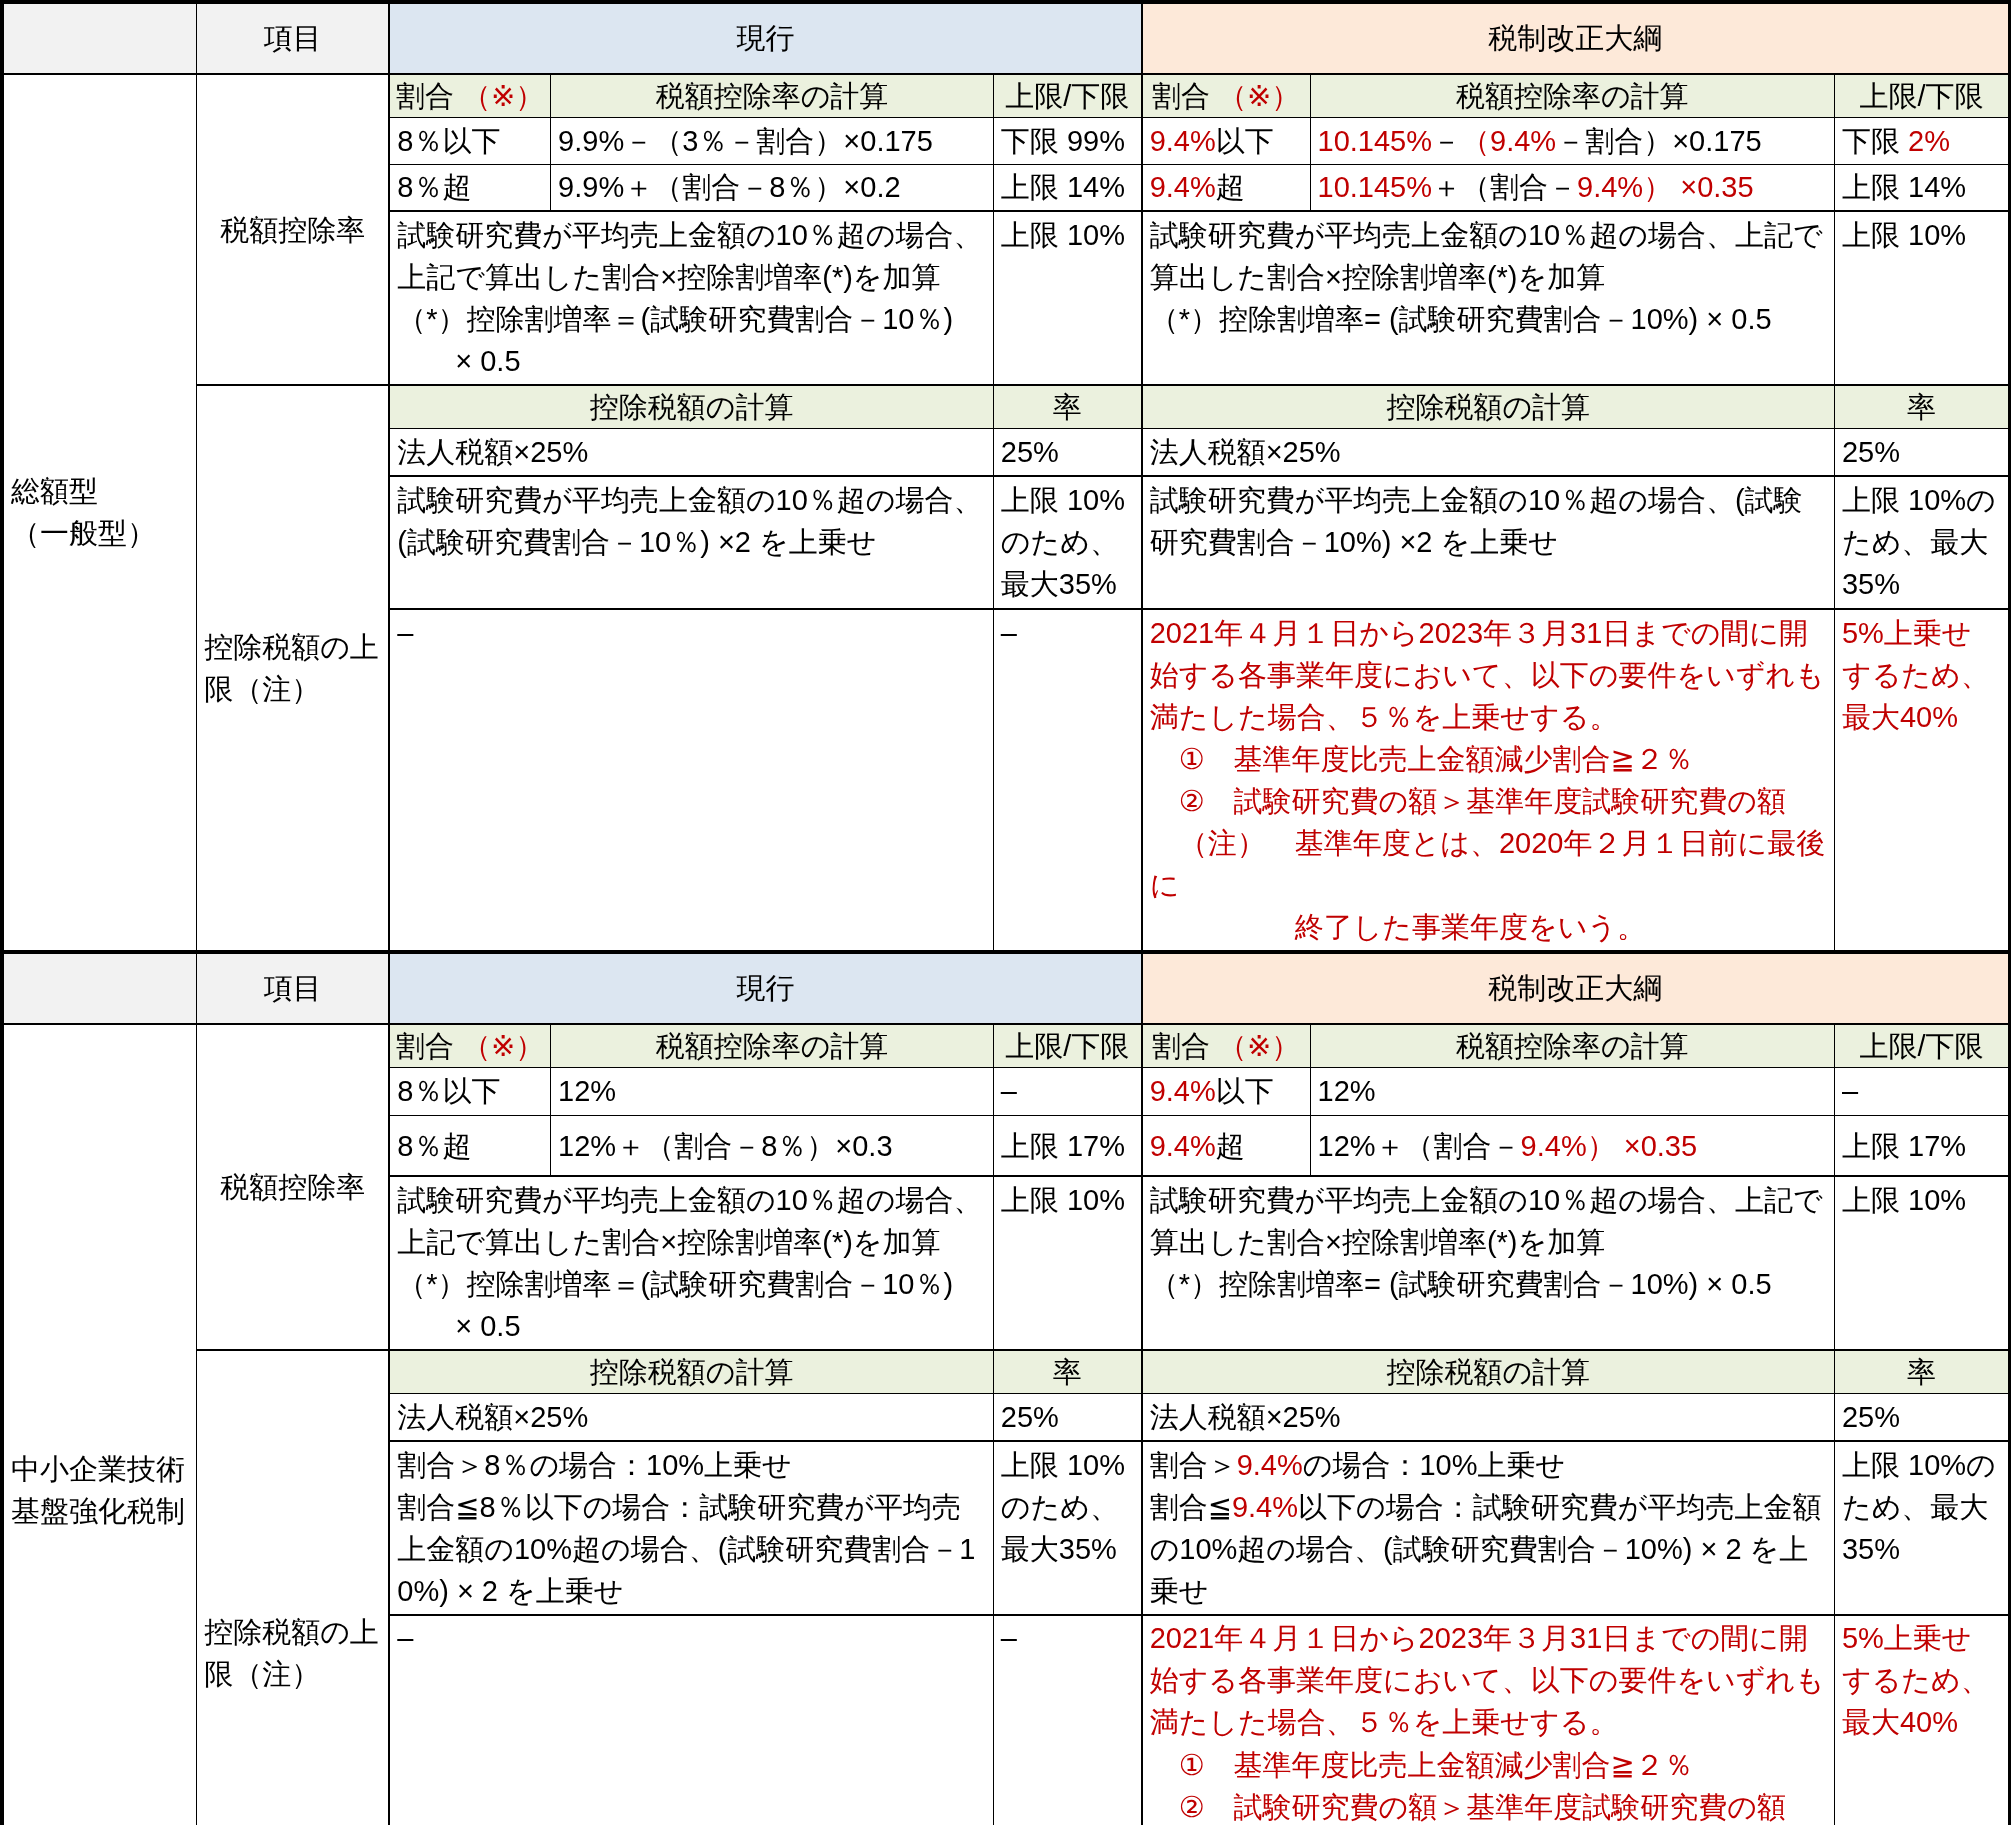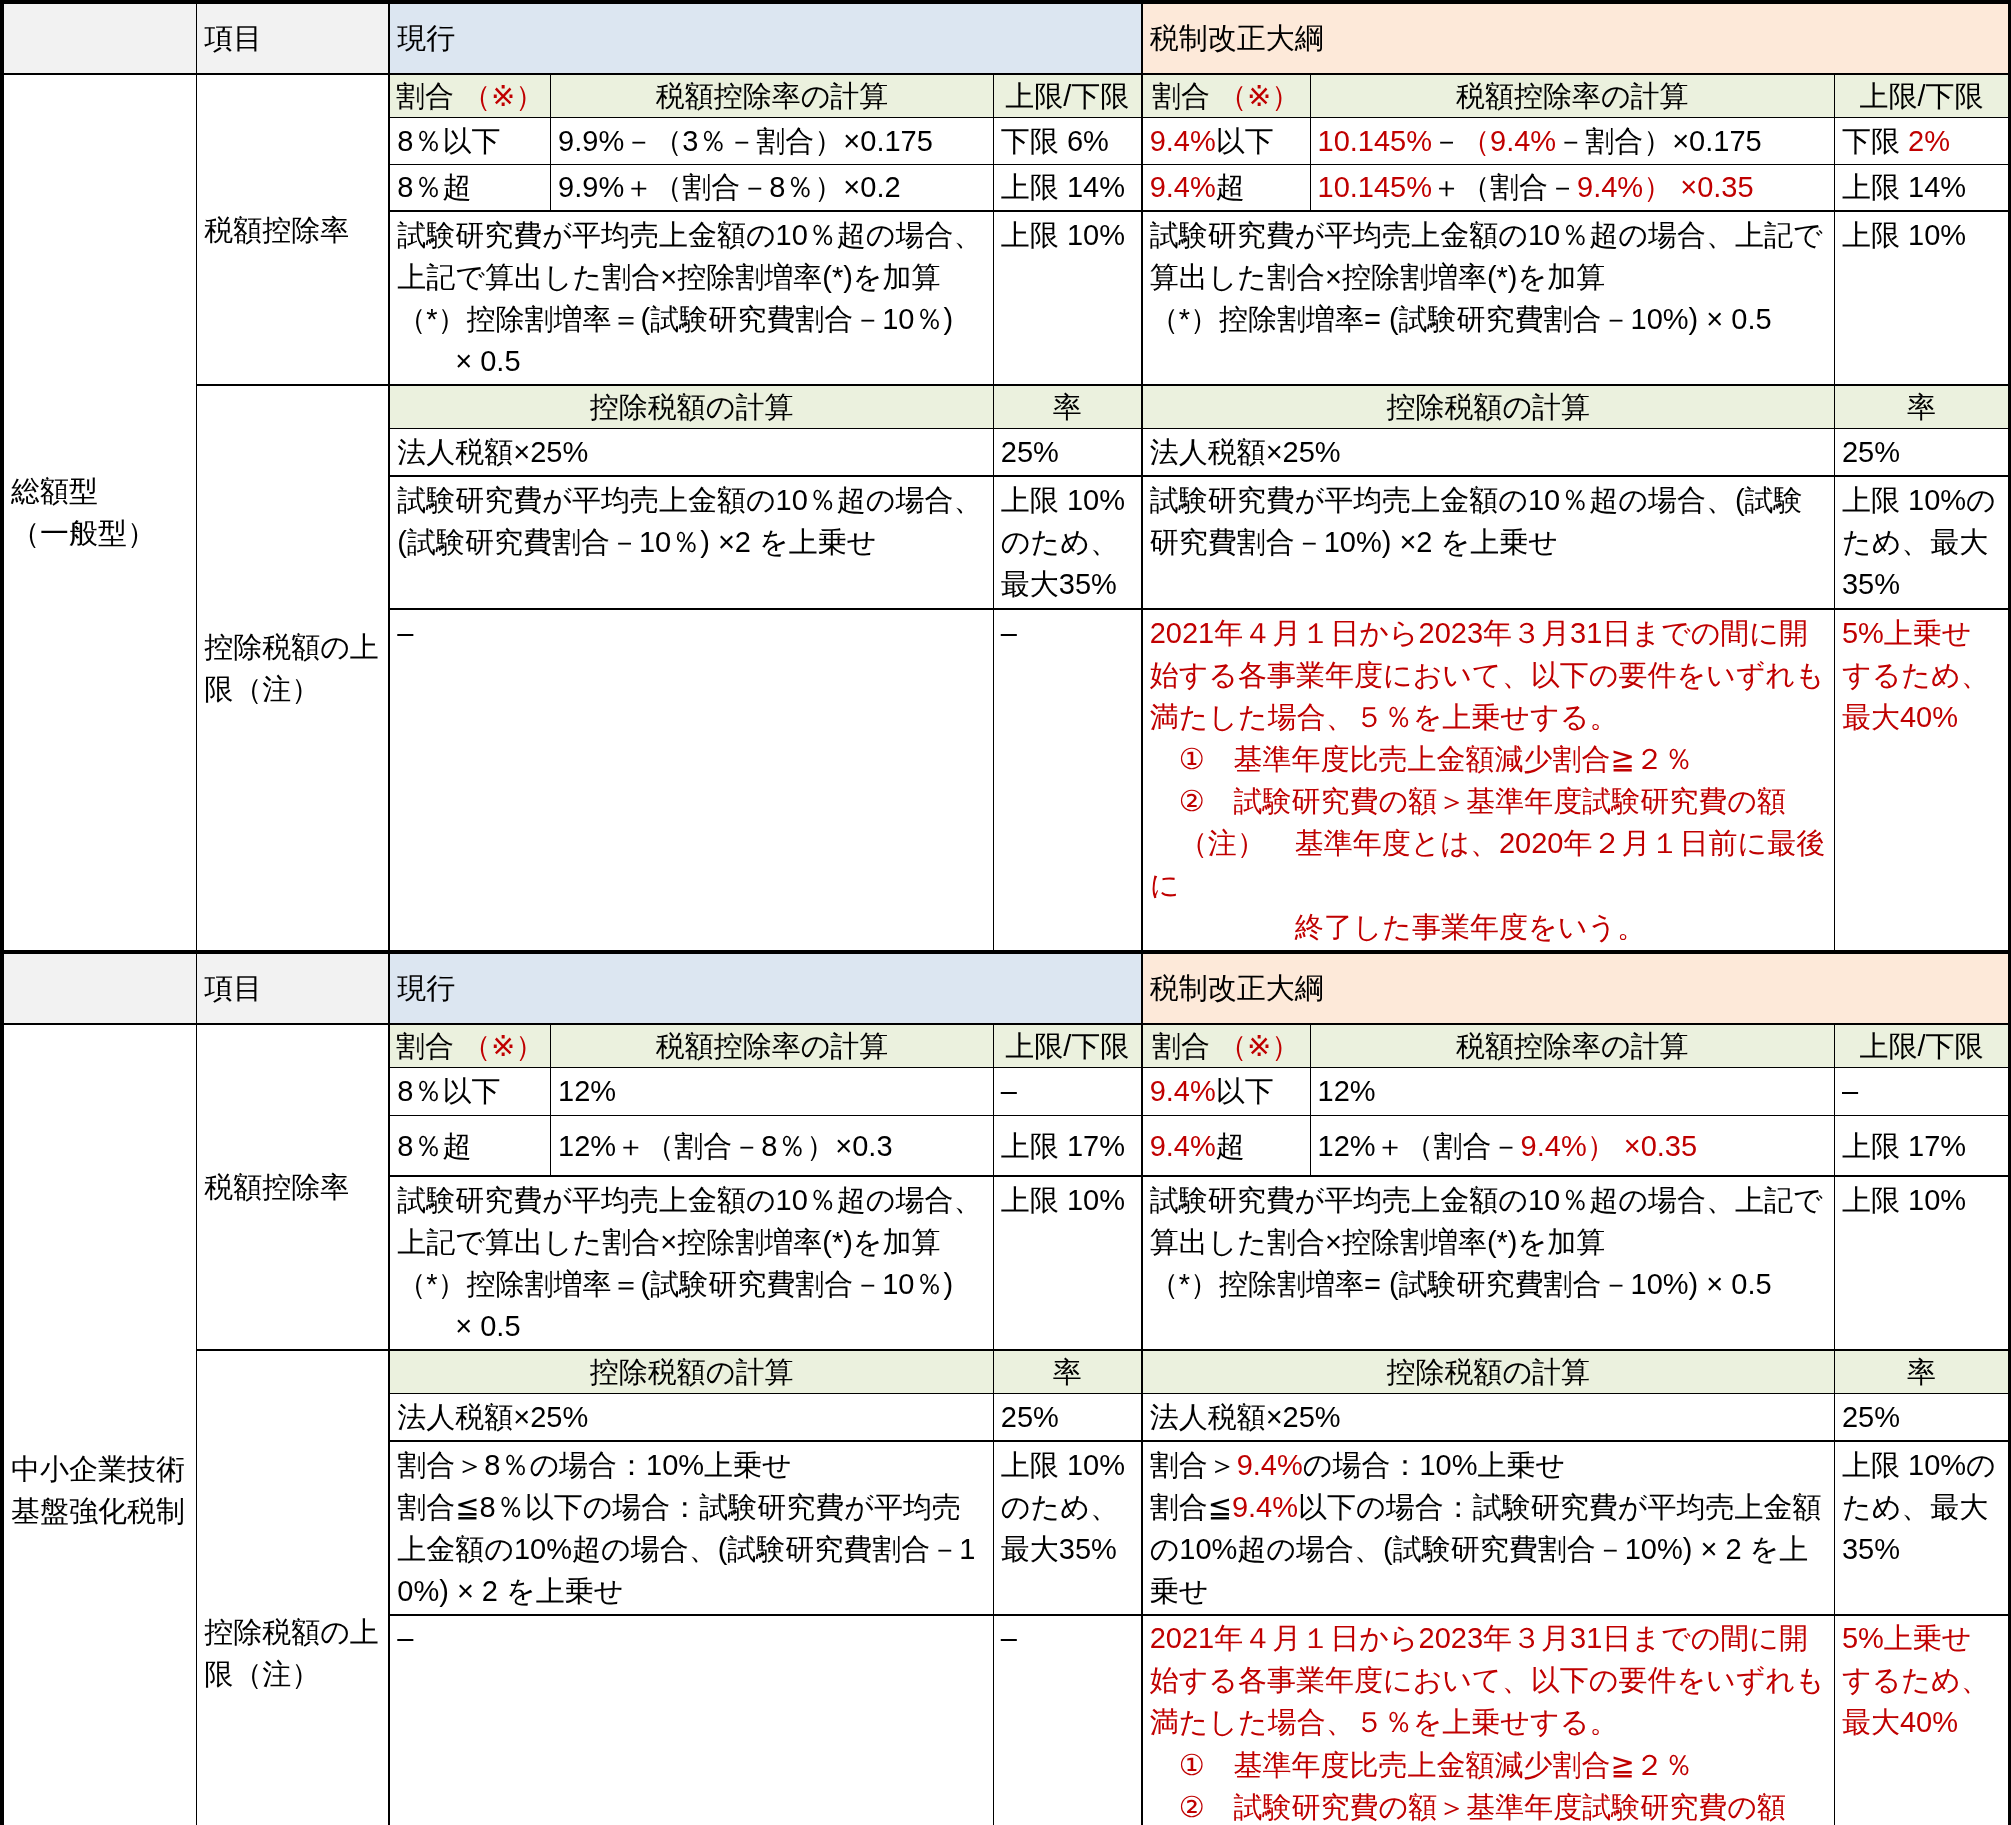--- a/index.html
+++ b/index.html
@@ -22,21 +22,21 @@
     border:1.8px solid var(--border);
     padding:1.8px 7px;
     font-size:29px;
     line-height:1.45;
     overflow:hidden;
     vertical-align:top;
     text-align:left;
     background:var(--bg);
     word-break:break-all;
   }
-  td.center{text-align:left;vertical-align:middle;}
+  td.center{text-align:center;vertical-align:middle;}
   td.gray{background:var(--gray);}
   td.blue{background:var(--blue);}
   td.peach{background:var(--peach);}
   td.ghead{background:var(--green);text-align:center;vertical-align:middle;padding:0 3.5px;}
   td.group{vertical-align:middle;text-align:left;white-space:pre-line;}
   td.vmid{vertical-align:middle;}
   td.txt{white-space:pre-wrap;}
   td.red-text{color:var(--red);}
   tr.bt3 > td{border-top:2.6px solid var(--border);}
   tr.bt4 > td{border-top:4.4px solid var(--border);}
@@ -74,21 +74,21 @@
     <td class="ghead">税額控除率の計算</td>
     <td class="ghead">上限/下限</td>
     <td class="ghead bl3" style="white-space: pre-wrap;"><span>割合 </span><span class="c-red">（※）</span></td>
     <td class="ghead">税額控除率の計算</td>
     <td class="ghead">上限/下限</td>
   </tr>
 
   <tr style="height:39px">
     <td class="bl3" style="white-space: pre-wrap;"><span>8％以下</span></td>
     <td style="white-space: pre-wrap;"><span>9.9%－（3％－割合）×0.175</span></td>
-    <td style="white-space: pre-wrap;"><span>下限 6%</span></td>
+    <td style="white-space: pre-wrap;"><span>下限 99%</span></td>
     <td class="bl3" style="white-space: pre-wrap;"><span class="c-red">9.4%</span><span>以下</span></td>
     <td style="white-space: pre-wrap;"><span class="c-red">10.145%</span><span>－</span><span class="c-red">（9.4%</span><span>－割合）×0.175</span></td>
     <td style="white-space: pre-wrap;"><span>下限 </span><span class="c-red">2%</span></td>
   </tr>
 
   <tr style="height:40px">
     <td class="bl3" style="white-space: pre-wrap;"><span>8％超</span></td>
     <td style="white-space: pre-wrap;"><span>9.9%＋（割合－8％）×0.2</span></td>
     <td style="white-space: pre-wrap;"><span>上限 14%</span></td>
     <td class="bl3" style="white-space: pre-wrap;"><span class="c-red">9.4%</span><span>超</span></td>

